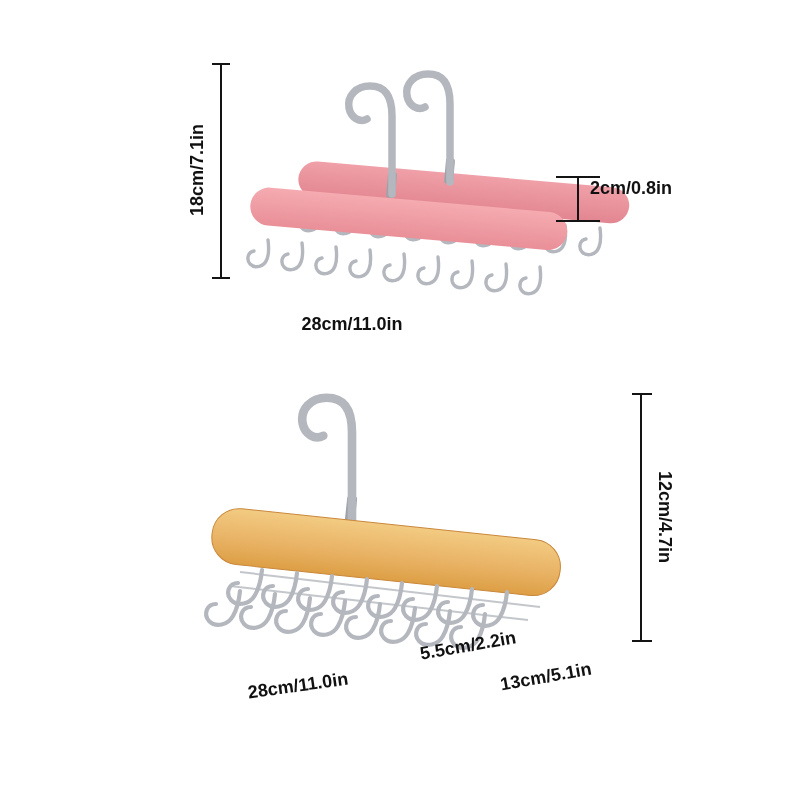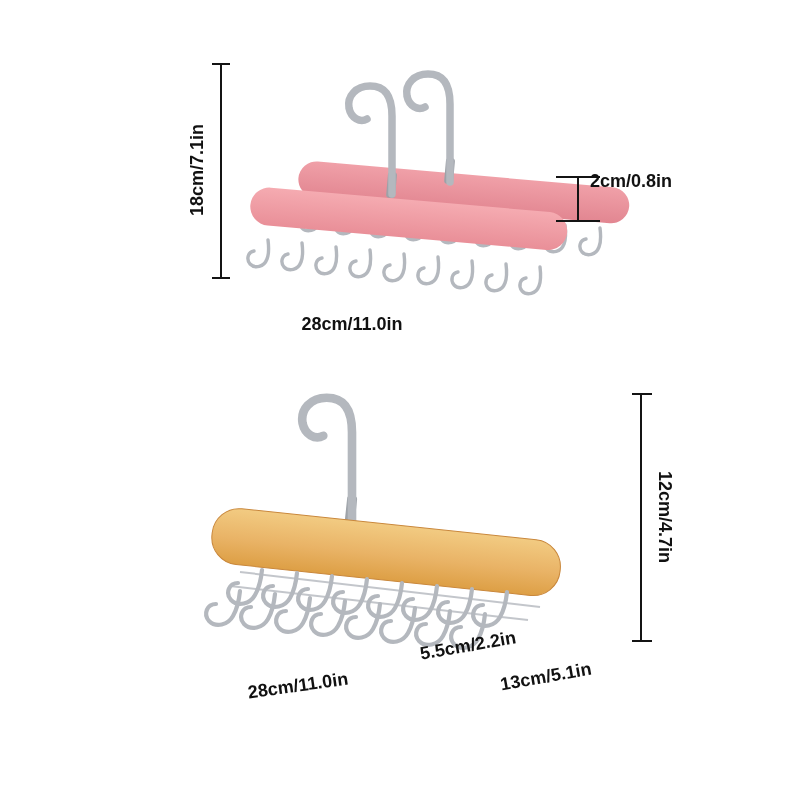--- a/index.html
+++ b/index.html
@@ -143,21 +143,21 @@
       <g>
         <line class="dimline" x1="641" y1="394" x2="641" y2="641"></line>
         <line class="dimline" x1="632" y1="394" x2="652" y2="394"></line>
         <line class="dimline" x1="632" y1="641" x2="652" y2="641"></line>
       </g>
     </g>
   </svg>
 
   <div class="dim-label rot-ccw90" style="left:197px;top:170px;">18cm/7.1in</div>
 
-  <div class="dim-label no-center" style="left:590px;top:171px;">2cm/0.8in</div>
+  <div class="dim-label no-center" style="left:590px;top:178px;">2cm/0.8in</div>
 
   <div class="dim-label" style="left:352px;top:324px;">28cm/11.0in</div>
 
   <div class="dim-label rot-cw90" style="left:664px;top:517px;">12cm/4.7in</div>
 
   <div class="dim-label rot-m10" style="left:468px;top:646px;">5.5cm/2.2in</div>
 
   <div class="dim-label rot-m10" style="left:546px;top:677px;">13cm/5.1in</div>
 
   <div class="dim-label rot-m8" style="left:298px;top:686px;">28cm/11.0in</div>

